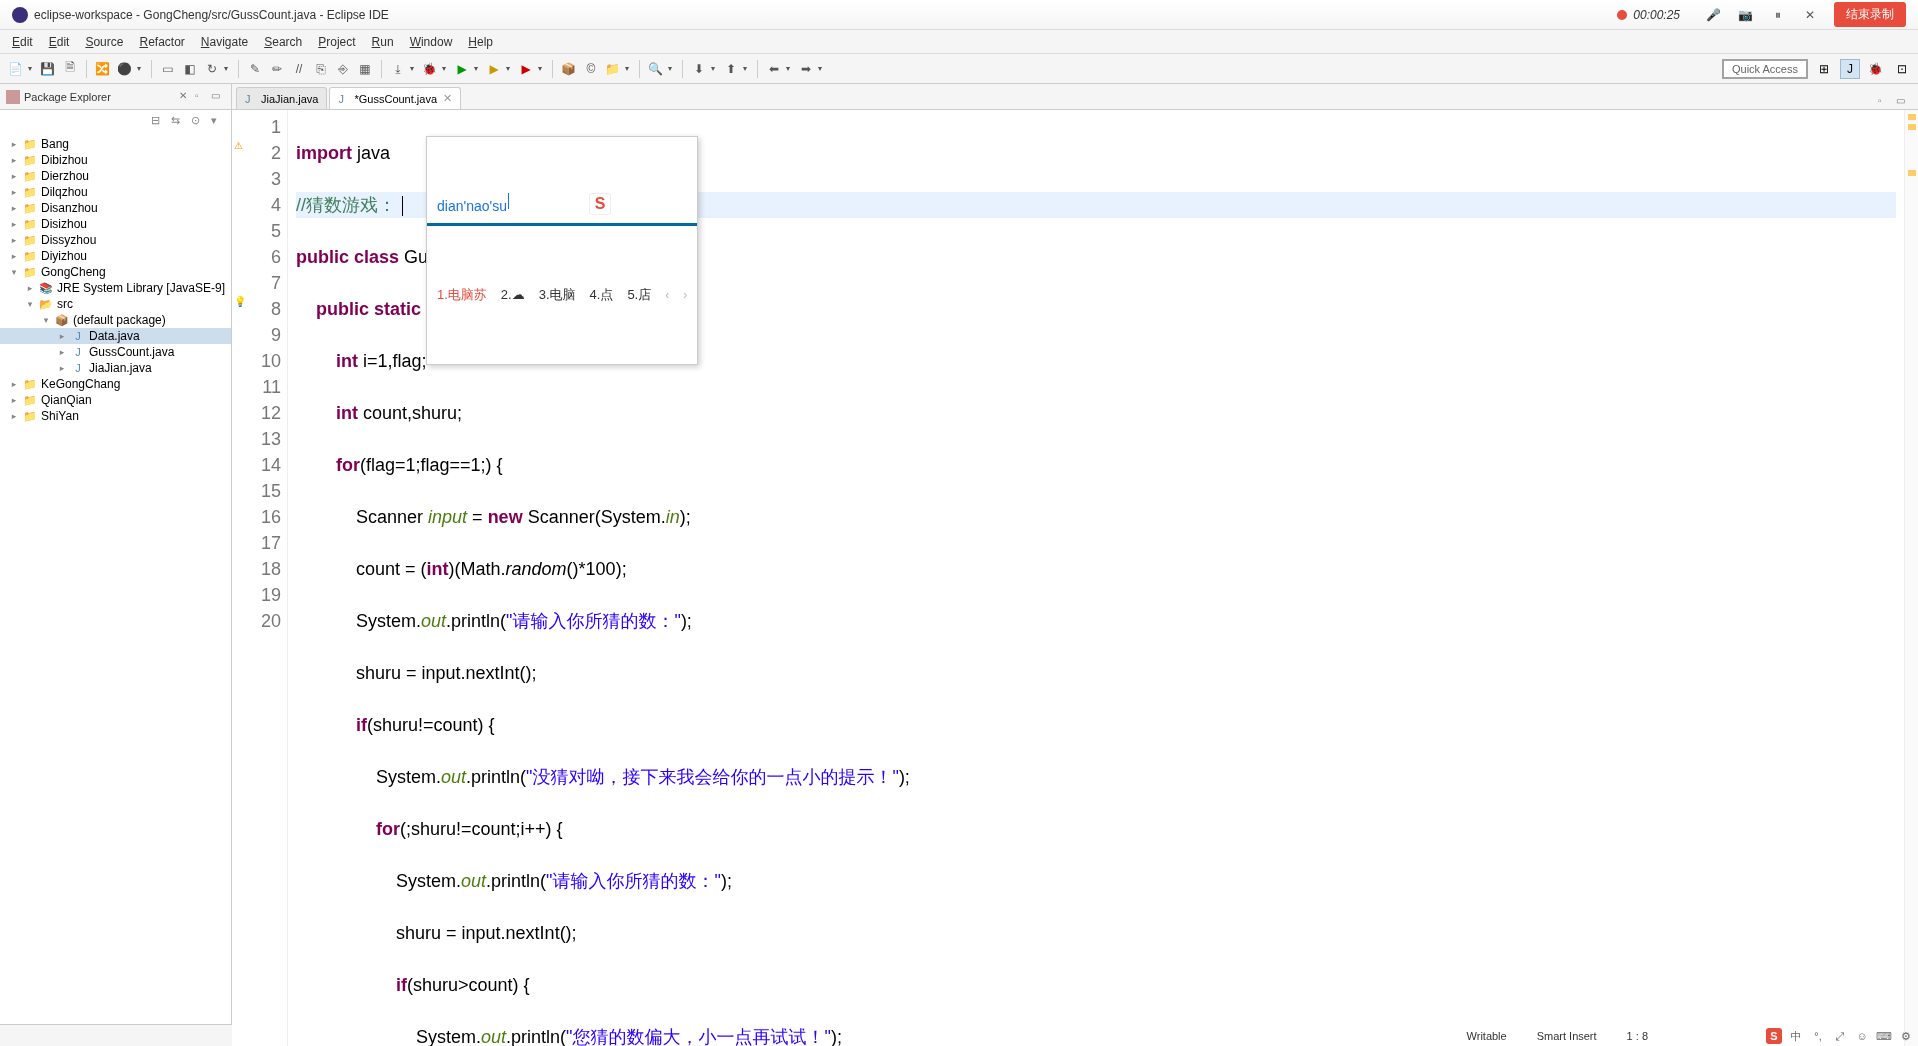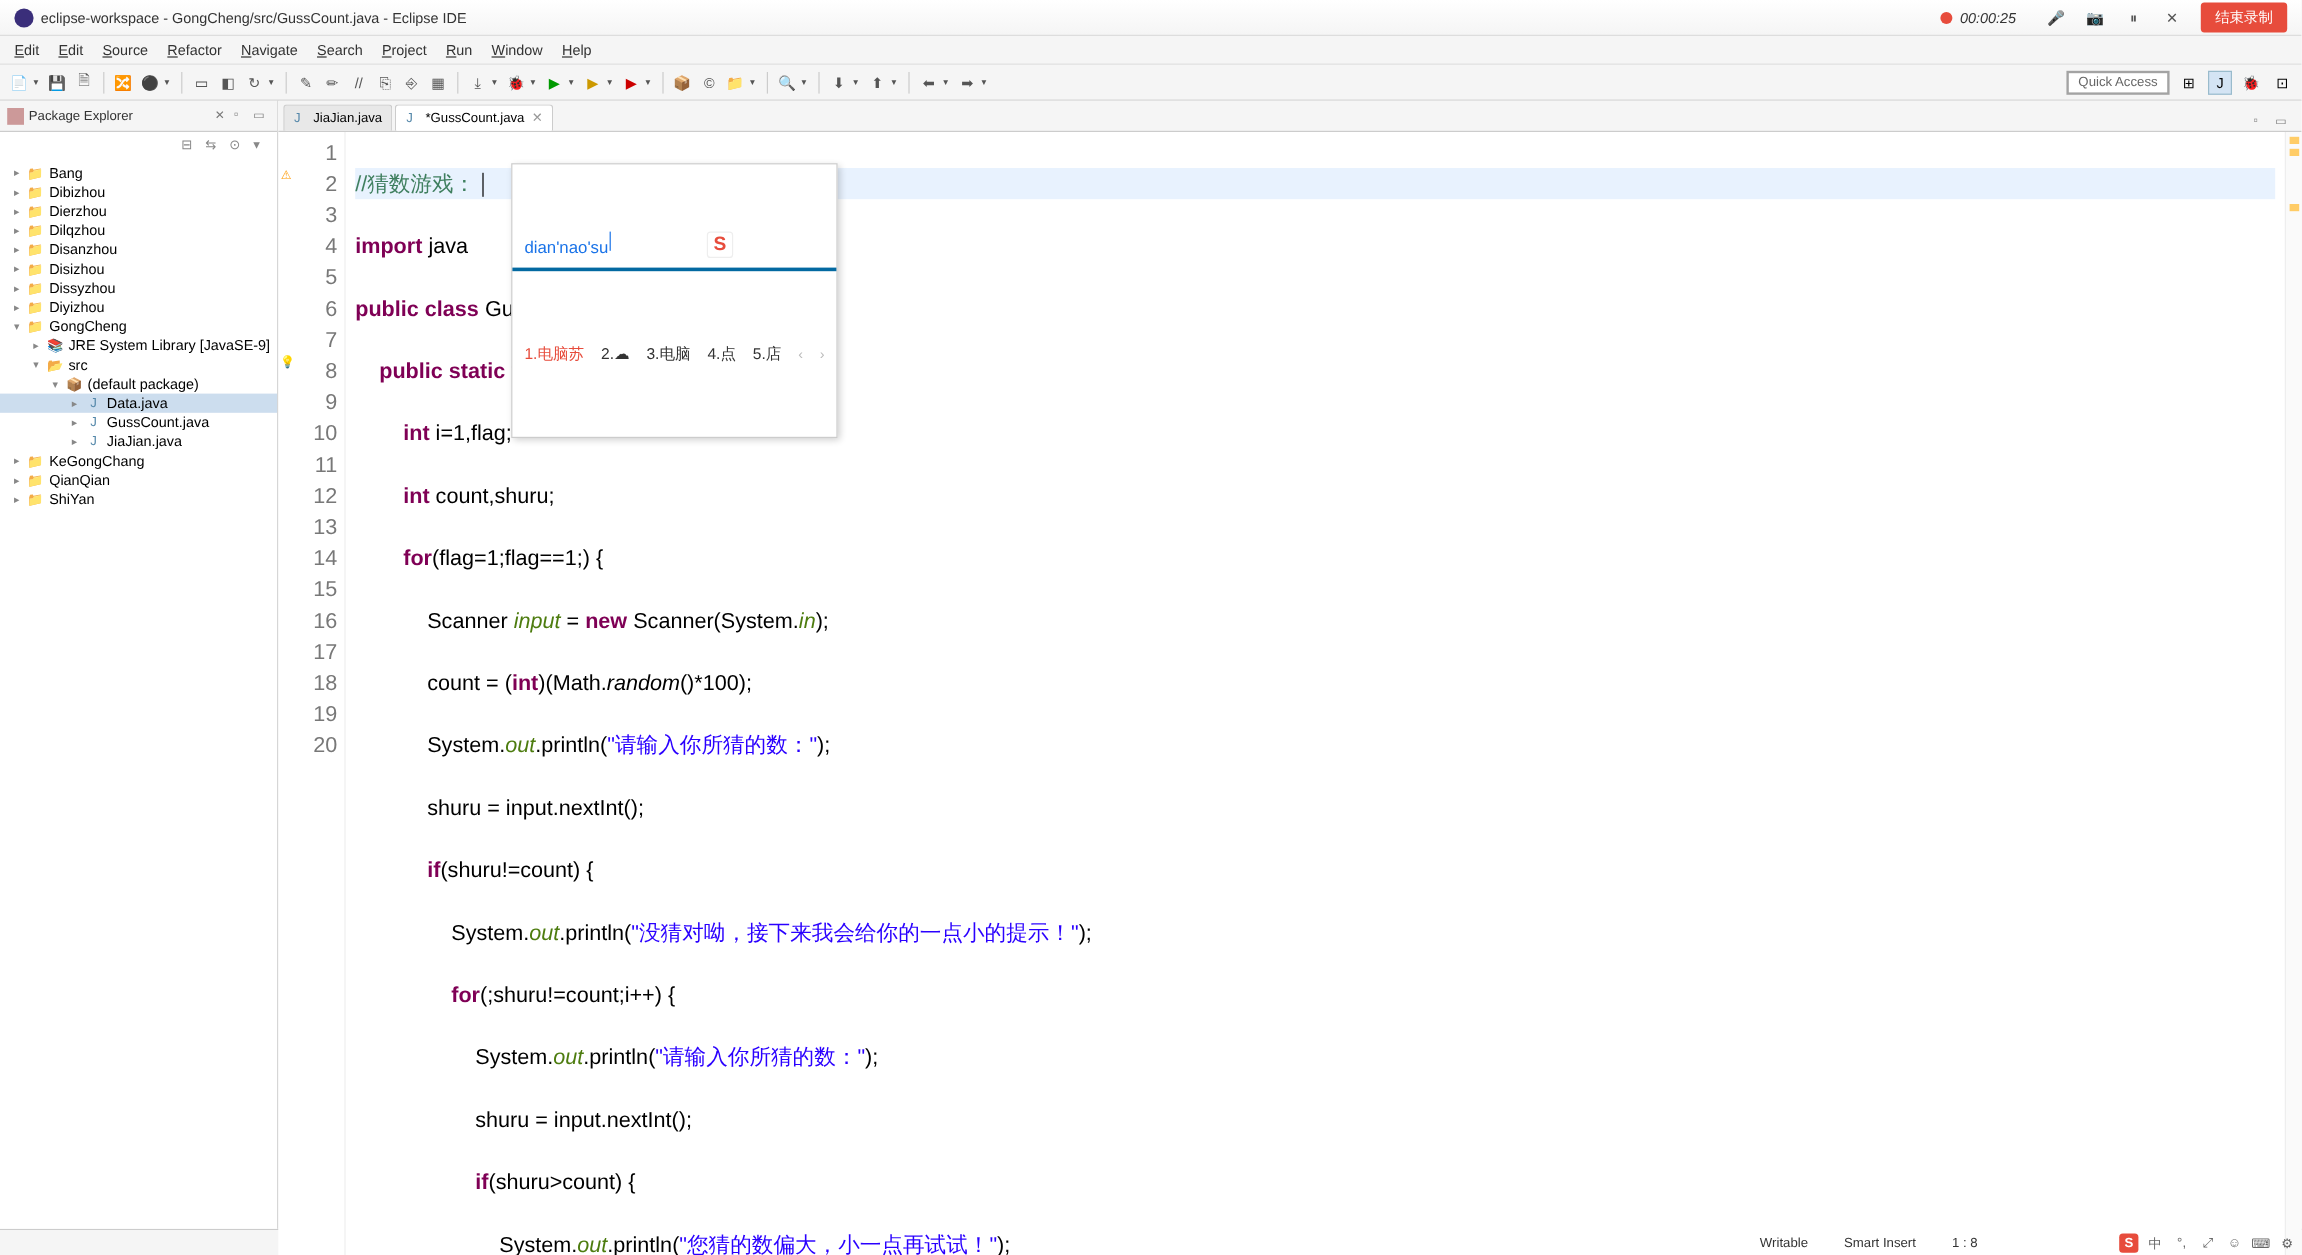--- a/index.html
+++ b/index.html
@@ -335,22 +335,22 @@
             <div class="ln">13</div>
             <div class="ln">14</div>
             <div class="ln">15</div>
             <div class="ln">16</div>
             <div class="ln">17</div>
             <div class="ln">18</div>
             <div class="ln">19</div>
             <div class="ln">20</div>
           </div>
         <div class="code">
+<div class="line"><span class="kw">import</span><span> java</span></div>
 <div class="line hl"><span class="cm">//猜数游戏：</span><span style="position:relative;display:inline-block;width:1px;height:20px;background:#000;vertical-align:middle;margin-left:6px"></span></div>
-<div class="line"><span class="kw">import</span><span> java</span></div>
 <div class="line"><span class="kw">public</span> <span class="kw">class</span> GussCount {</div>
 <div class="line">    <span class="kw">public</span> <span class="kw">static</span> <span class="kw">void</span> main(String[] args) {</div>
 <div class="line">        <span class="kw">int</span> i=1,flag;</div>
 <div class="line">        <span class="kw">int</span> count,shuru;</div>
 <div class="line">        <span class="kw">for</span>(flag=1;flag==1;) {</div>
 <div class="line"><span>            Scanner </span><span class="fld">input</span><span> = </span><span class="kw">new</span><span> Scanner(System.</span><span class="fld">in</span><span>);</span></div>
 <div class="line"><span>            count = (</span><span class="kw">int</span><span>)(Math.</span><span class="mtd">random</span><span>()*100);</span></div>
 <div class="line"><span>            System.</span><span class="fld">out</span><span>.println(</span><span class="st">"请输入你所猜的数："</span><span>);</span></div>
 <div class="line">            shuru = input.nextInt();</div>
 <div class="line"><span>            </span><span class="kw">if</span><span>(shuru!=count) {</span></div>

